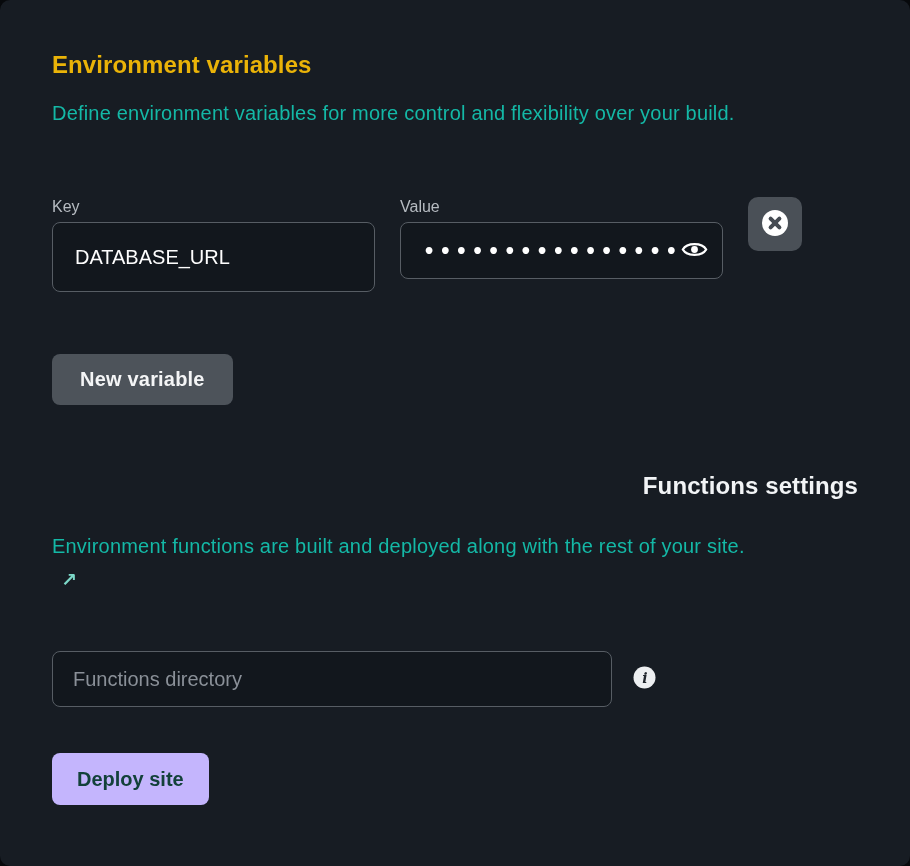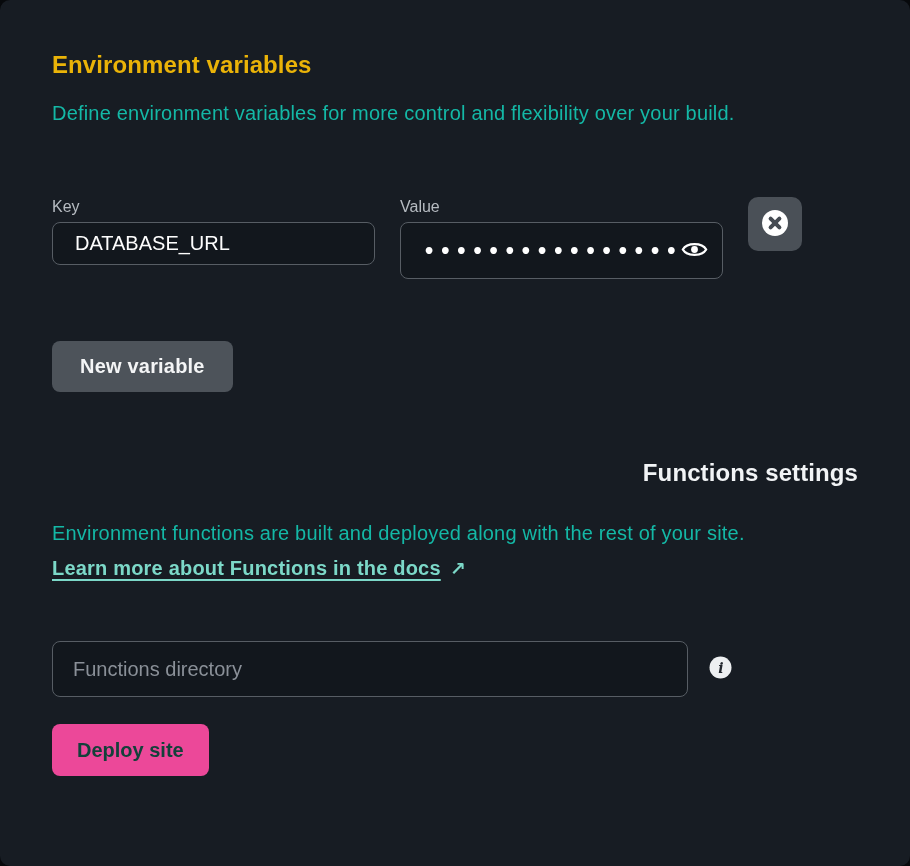--- a/index.html
+++ b/index.html
@@ -26,21 +26,21 @@
   
   .var-row{margin-top:71px;display:flex;align-items:flex-start;}
   .field{width:323px;margin-right:25px;}
   .field-label{
     display:block;
     font-size:16px;line-height:20px;color:#b6bbc1;
     margin-bottom:5px;
   }
   .text-input{
     box-sizing:border-box;
-    width:100%;height:43px;
+    width:100%;height:70px;
     background:#12171d;
     border:1px solid #575d64;
     border-radius:8px;
     color:#fdfdfd;
     font-family:"Liberation Sans","DejaVu Sans",sans-serif;
     font-size:20px;font-weight:500;
     padding:0 20px 0 22px;
     outline:none;
   }
   .text-input::placeholder{color:#8a9098;font-weight:400;}
@@ -106,32 +106,32 @@
     text-decoration-thickness:2px;
     text-underline-offset:4px;
     cursor:pointer;letter-spacing:0.2px;
   }
   .link-arrow{
     margin-left:9px;
     font-size:19px;font-weight:700;color:#7cd8c8;
     text-decoration:none;
   }
   .dir-row{margin-top:60px;display:flex;align-items:center;}
-  .dir-input{width:636px;height:56px;font-weight:400;padding-left:20px;}
+  .dir-input{width:560px;height:56px;font-weight:400;padding-left:20px;}
   .info-btn{
     margin-left:20px;
     width:24px;height:24px;
     background:transparent;border:none;padding:0;
     display:flex;align-items:center;justify-content:center;
     cursor:pointer;
   }
   .deploy-btn{
-    margin-top:27px;
+    margin-top:46px;
     height:52px;padding:15px 25px;
-    background:#ec4899;color:#13413a;
+    background:#c4b5fd;color:#13413a;
   }
 </style>
 </head>
 <body>
 
 <div class="page">
 
   <h1>Environment variables</h1>
   <p class="desc">Define environment variables for more control and flexibility over your build.</p>
 
@@ -163,21 +163,20 @@
       </span>
     </button>
   </div>
 
   <button class="btn new-var-btn">New variable</button>
 
   <h2>Functions settings</h2>
   <p class="desc desc2">Environment functions are built and deployed along with the rest of your site.</p>
 
   <div class="link-row">
-    <a class="doc-link">Learn more about Functions in the docs</a>
     <span class="link-arrow">↗</span>
   </div>
 
   <div class="dir-row">
     <input class="text-input dir-input" type="text" placeholder="Functions directory" style="">
     <button class="info-btn">
       <span>
         <svg width="23" height="23" viewBox="0 0 23 23">
           <circle cx="11.5" cy="11.5" r="11" fill="#edeff1"></circle>
           <text x="12" y="16.5" text-anchor="middle" font-family="DejaVu Serif, Liberation Serif, serif" font-style="italic" font-weight="bold" font-size="14" fill="#22272e">i</text>

